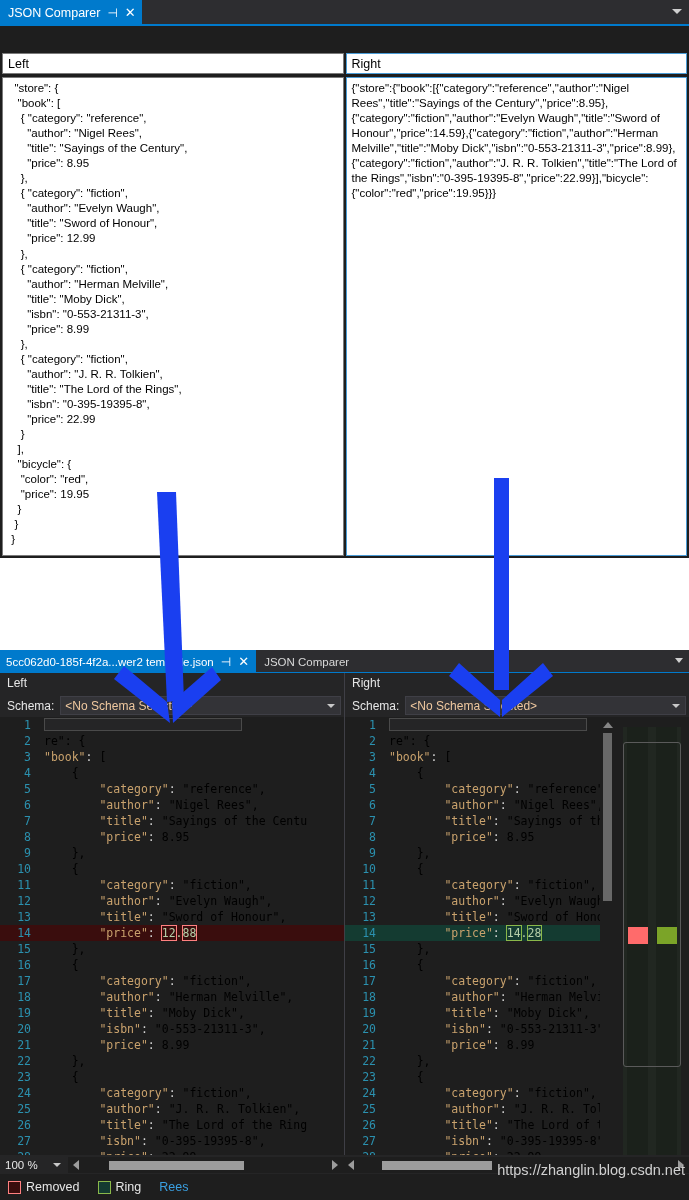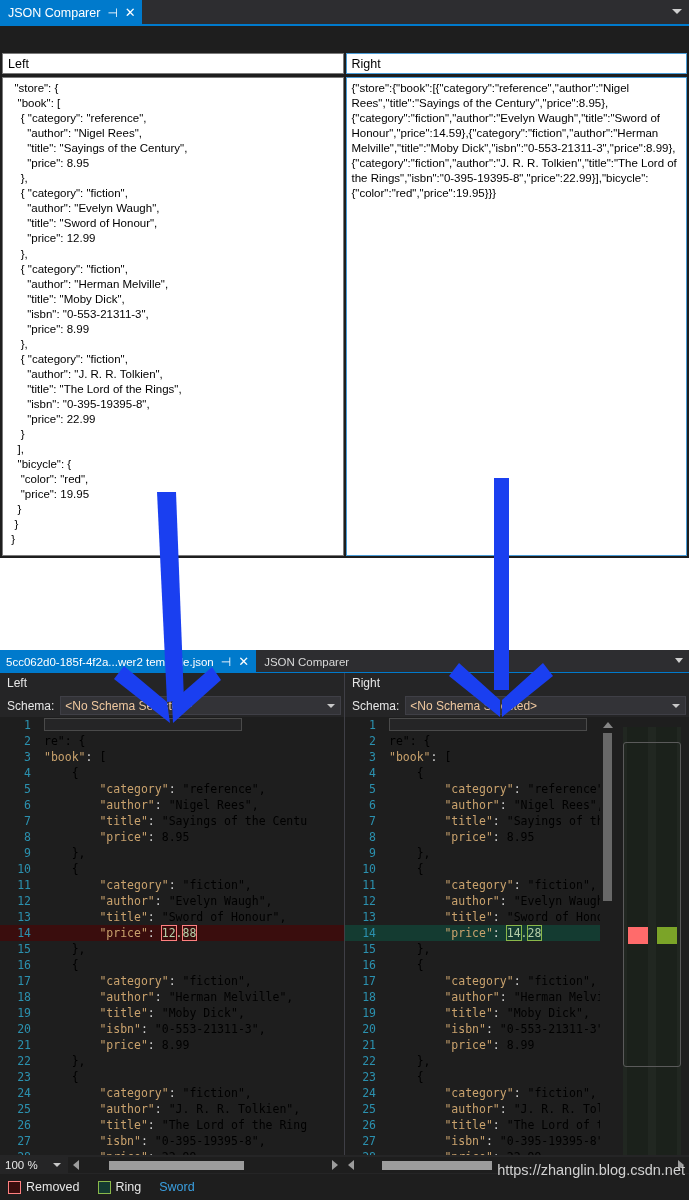--- a/index.html
+++ b/index.html
@@ -338,21 +338,21 @@
 
     <div class="statusbar">
       <span class="legend">
         <span class="sw removed"></span>
         <span class="legend-lbl">Removed</span>
       </span>
       <span class="legend">
         <span class="sw added"></span>
         <span class="legend-lbl">Ring</span>
       </span>
-      <a class="helplink">Sword</a>
+      <a class="helplink">Rees</a>
     </div>
 
     <div class="watermark">https://zhanglin.blog.csdn.net</div>
   </div>
 
   <svg class="arrows" viewBox="0 0 689 1200">
     <g>
       <path d="M157,492 L176,492 L184,700 L167,702 Z" fill="#1a3ff0"></path>
       <path d="M167,702 L124,666 L114,679 L170,723 Z" fill="#1a3ff0"></path>
       <path d="M172,702 L212,667 L221,680 L173,723 Z" fill="#1a3ff0"></path>

